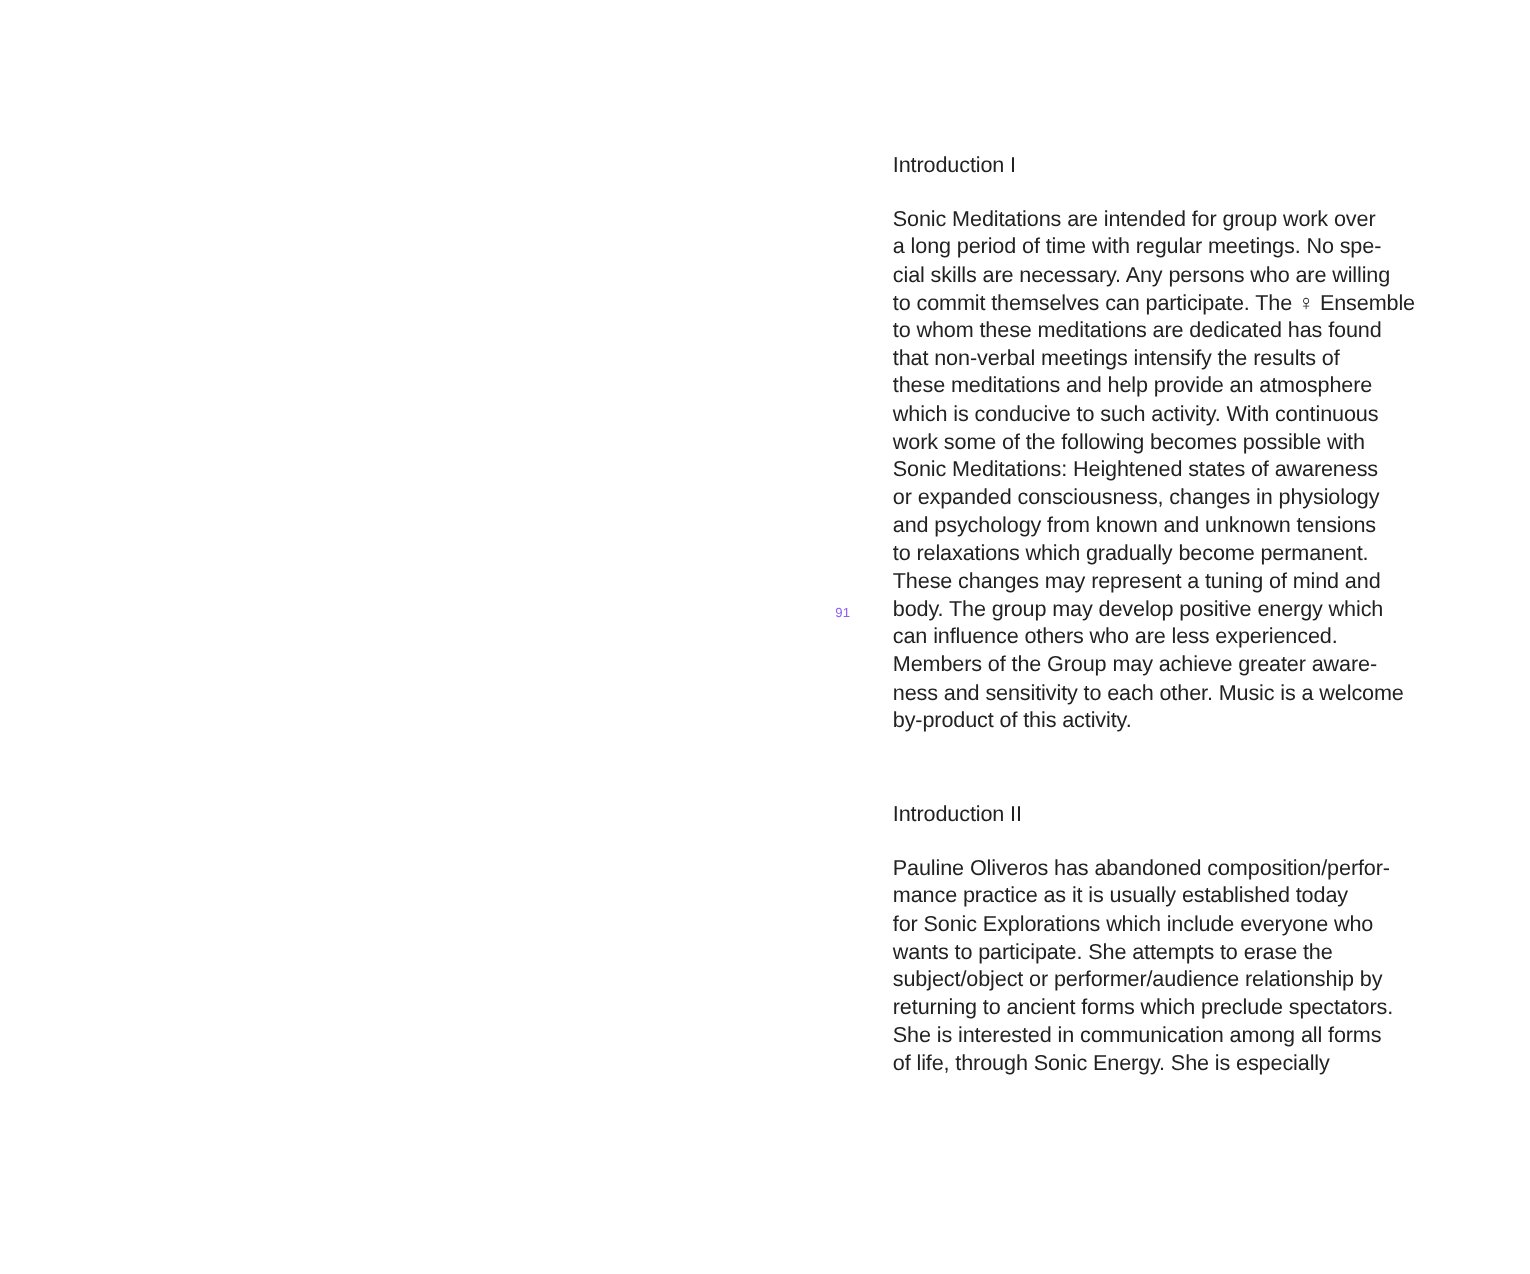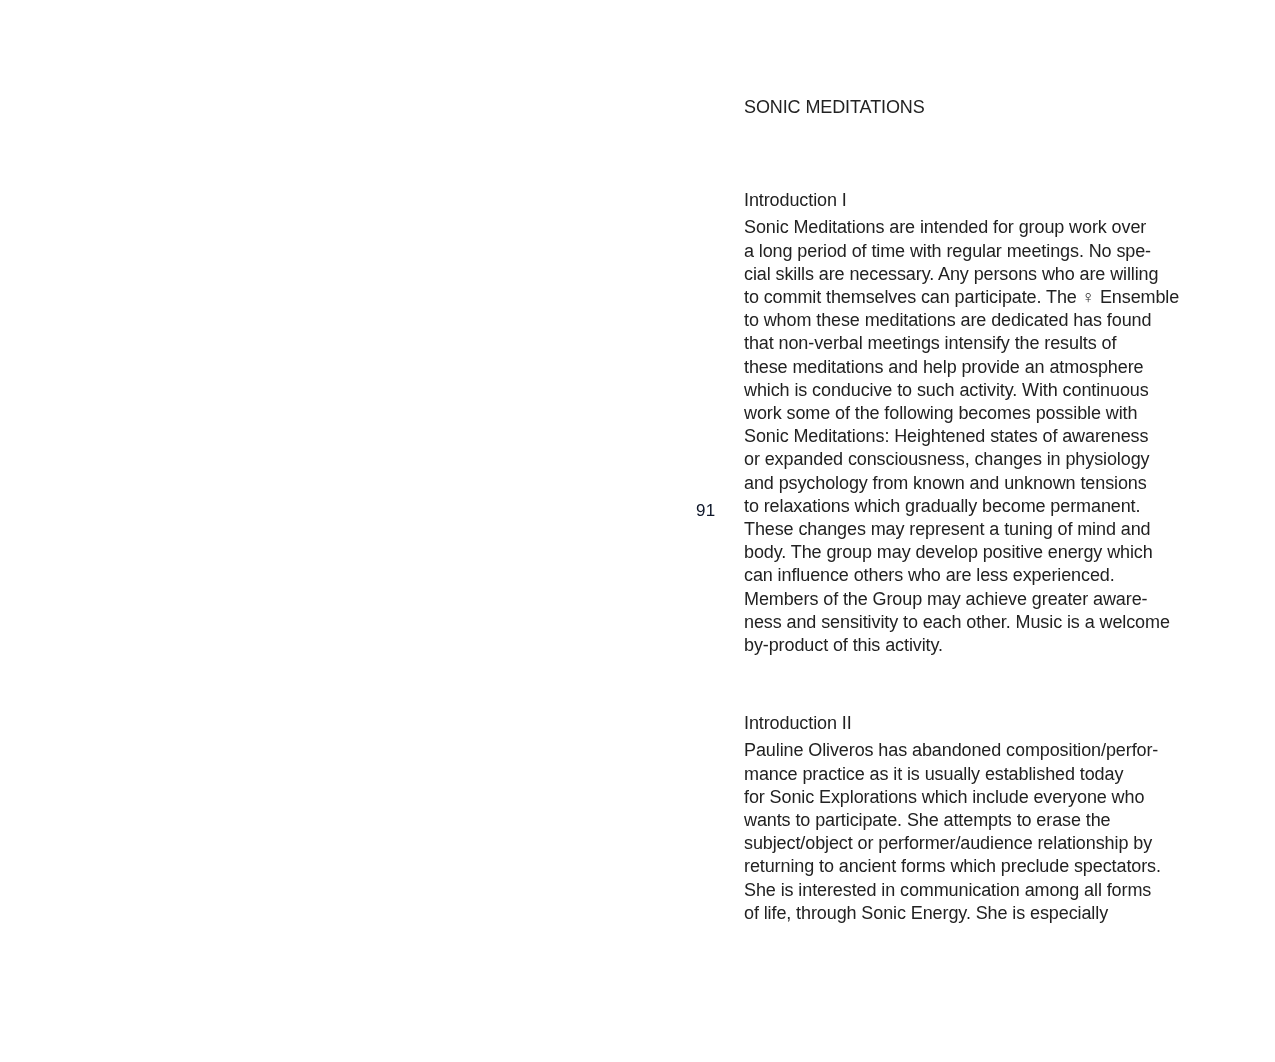--- a/index.html
+++ b/index.html
@@ -17,24 +17,24 @@
   }
   .page {
     position: absolute;
     inset: 0;
     background: #ffffff;
   }
   .page-number {
     position: absolute;
     left: 696px;
     top: 503px;
-    font-size: 17px;
+    font-size: 11px;
     line-height: 16px;
     letter-spacing: 0.2px;
-    color: #0f172a;
+    color: #8b5cf6;
   }
   .text-column {
     position: absolute;
     left: 744px;
     top: 96px;
     width: 470px;
     font-size: 18px;
     line-height: 23.2px;
     letter-spacing: -0.1px;
   }
@@ -42,42 +42,41 @@
   .doc-author,
   .section-heading {
     margin: 0;
     padding: 0;
     font-size: 18px;
     font-weight: 400;
     line-height: 23.2px;
     white-space: pre;
   }
   .section-heading--first {
-    margin-top: 70px;
+    margin-top: 30px;
   }
   .section-heading--second {
     margin-top: 55px;
   }
   .section-body {
-    margin: 4px 0 0 0;
+    margin: 22px 0 0 0;
     padding: 0;
     white-space: pre;
   }
 </style>
 </head>
 <body>
 
 <div class="page">
 
   <aside class="page-number">91</aside>
 
   <main class="text-column">
 
     <header>
-      <h1 class="doc-title">SONIC MEDITATIONS</h1>
     </header>
 
     <section>
       <h2 class="section-heading section-heading--first">Introduction I</h2>
       <p class="section-body">Sonic Meditations are intended for group work over
 a long period of time with regular meetings. No spe-
 cial skills are necessary. Any persons who are willing
 to commit themselves can participate. The ♀ Ensemble
 to whom these meditations are dedicated has found
 that non-verbal meetings intensify the results of

